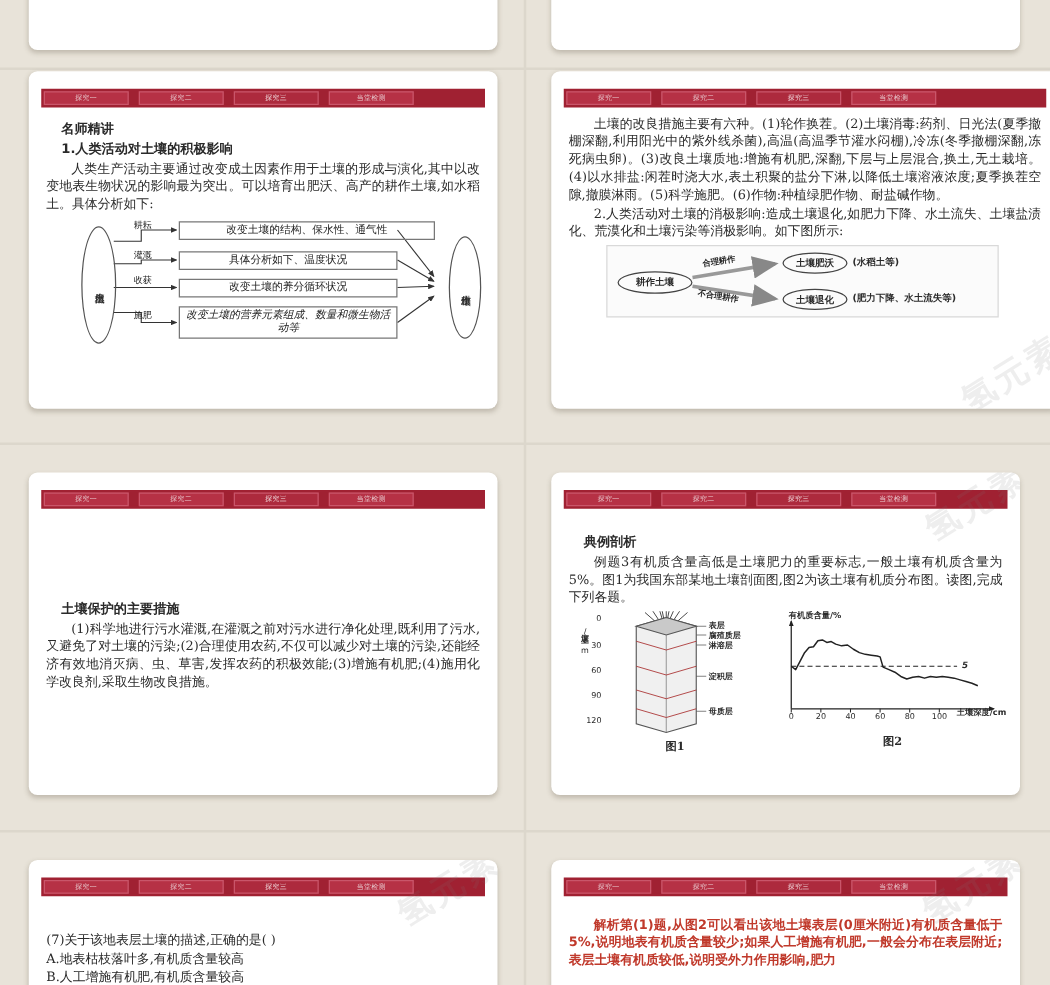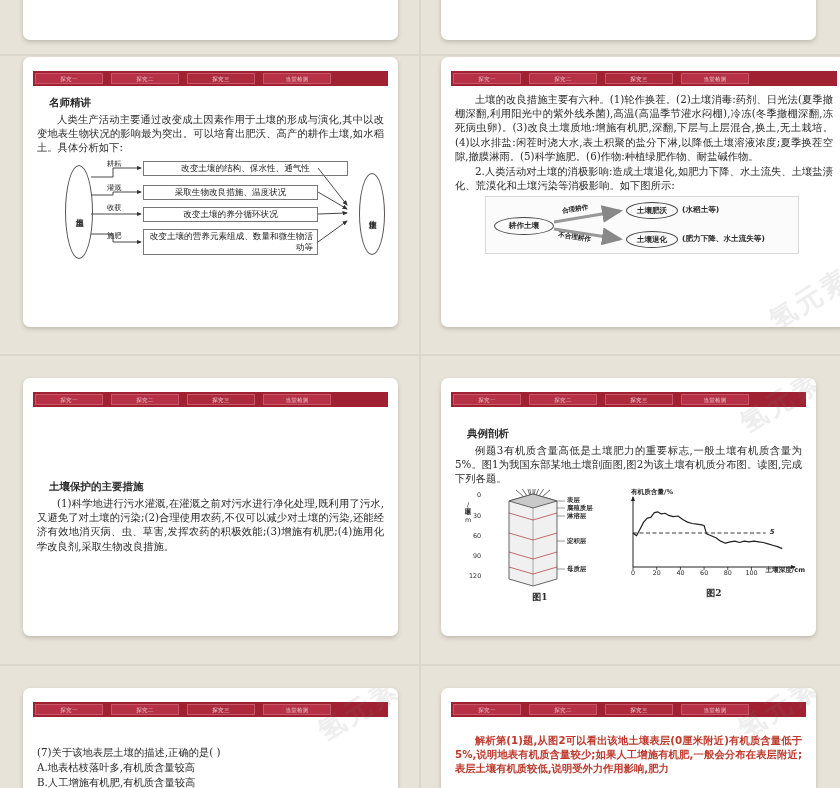--- a/index.html
+++ b/index.html
@@ -107,21 +107,21 @@
     position:absolute;left:78px;border:1px solid #777;
     font-size:8.6px;line-height:11px;
     display:flex;align-items:center;justify-content:center;
     box-sizing:border-box;padding:1px 4px;
     font-family:"DejaVu Serif","Liberation Serif",serif;
     color:#222;
   }
   .dbox.b1{top:2px;width:205px;height:15px;}
   .dbox.b2{top:26px;width:175px;height:15px;}
   .dbox.b3{top:48px;width:175px;height:15px;}
-  .dbox.b4{top:70px;width:175px;height:26px;justify-content:flex-start;text-align:right;}
+  .dbox.b4{top:70px;width:175px;height:26px;justify-content:flex-start;text-align:center;font-style:italic;}
   .alab{position:absolute;font-size:7.2px;color:#222;font-family:"DejaVu Serif","Liberation Serif",serif;}
   .diagsvg{position:absolute;left:0;top:0;width:320px;height:104px;}
 
   
   .diagram2{
     margin:4px 8px 0 30px;border:1px solid #d9d9d9;background:#fbfbfb;
     width:312px;height:56px;position:relative;
   }
   .e2{
     position:absolute;border:1px solid #444;border-radius:50%;
@@ -177,20 +177,21 @@
 
 <div class="card r1c1">
   <div class="tabbar">
     <div class="tab">探究一</div>
     <div class="tab">探究二</div>
     <div class="tab active">探究三</div>
     <div class="tab">当堂检测</div>
   </div>
   <div class="body">
     <div class="h-title">名师精讲</div>
+    <div class="h-sub">1.人类活动对土壤的积极影响</div>
     <p class="para">人类生产活动主要通过改变成土因素作用于土壤的形成与演化,其中以改变地表生物状况的影响最为突出。可以培育出肥沃、高产的耕作土壤,如水稻土。具体分析如下:</p>
 
     <div class="diagram1">
       <svg class="diagsvg" viewBox="0 0 320 104">
         <defs>
           <marker id="ah" markerWidth="6" markerHeight="5" refX="5" refY="2.5" orient="auto">
             <polygon points="0 0, 6 2.5, 0 5" fill="#333"></polygon>
           </marker>
         </defs>
         <path d="M26,18 L48,18 L48,9 L76,9" stroke="#333" fill="none" stroke-width=".9" marker-end="url(#ah)"></path>
@@ -206,21 +207,21 @@
       <div class="ellipseL">
         <span class="v-lab">自然土壤</span>
       </div>
 
       <div class="alab" style="left:42px;top:0px;">耕耘</div>
       <div class="alab" style="left:42px;top:24px;">灌溉</div>
       <div class="alab" style="left:42px;top:44px;">收获</div>
       <div class="alab" style="left:42px;top:72px;">施肥</div>
 
       <div class="dbox b1">改变土壤的结构、保水性、通气性</div>
-      <div class="dbox b2">采取生物改良措施、温度状况</div>
+      <div class="dbox b2">具体分析如下、温度状况</div>
       <div class="dbox b3">改变土壤的养分循环状况</div>
       <div class="dbox b4">改变土壤的营养元素组成、数量和微生物活动等</div>
 
       <div class="ellipseR">
         <span class="v-lab">耕作土壤</span>
       </div>
     </div>
   </div>
 </div>
 

